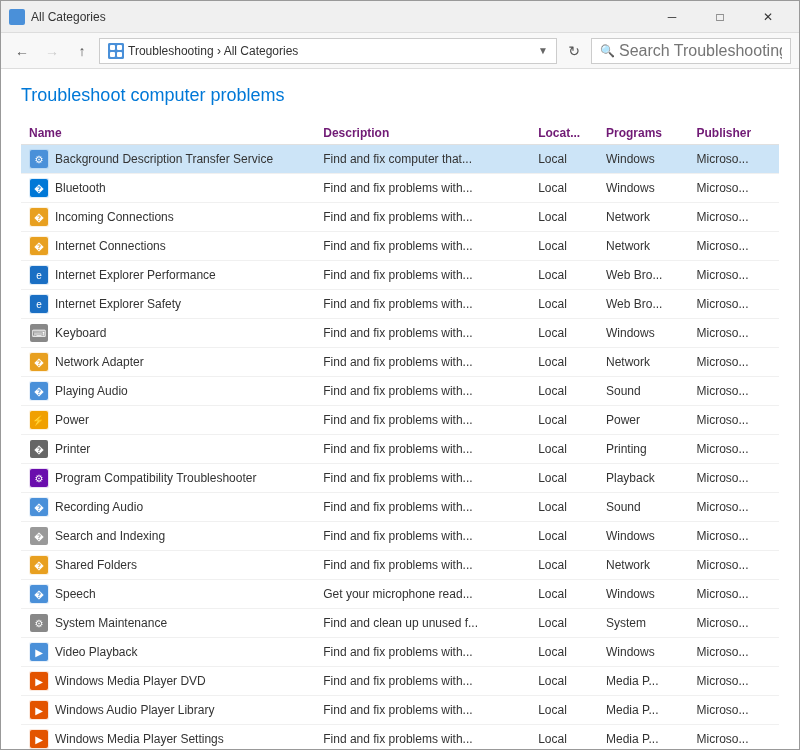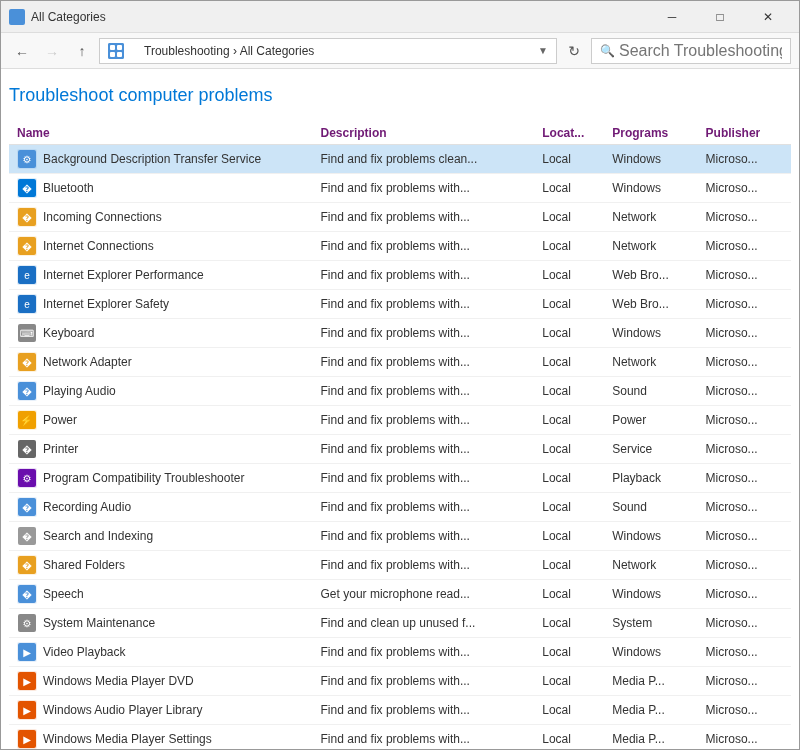--- a/index.html
+++ b/index.html
@@ -83,21 +83,21 @@
     }
     .nav-btn.disabled { color: #ccc; cursor: default; }
     .address-bar {
       display: flex;
       align-items: center;
       background: white;
       border: 1px solid #ccc;
       height: 26px;
       flex: 1;
       padding: 0 8px;
-      gap: 20px;
+      gap: 4px;
       cursor: pointer;
     }
     .address-icon {
       width: 16px;
       height: 16px;
       background: #4a90d9;
       border-radius: 2px;
       flex-shrink: 0;
     }
     .address-text {
@@ -135,21 +135,21 @@
     .search-input {
       border: none;
       outline: none;
       font-size: 16px;
       color: #999;
       width: 100%;
       background: transparent;
     }
     
     .content {
-      padding: 16px 8px;
+      padding: 16px 20px;
       height: calc(750px - 32px - 36px);
       overflow-y: auto;
     }
     .page-title {
       font-size: 18px;
       color: #0078d7;
       font-weight: 400;
       margin-bottom: 16px;
     }
     
@@ -271,21 +271,21 @@
               <div class="name-cell">
                 <span class="item-icon" style="background: rgba(74, 144, 217, 0.133); color: rgb(74, 144, 217);">
                   <svg width="18" height="18" viewBox="0 0 18 18">
                     <rect width="18" height="18" rx="2" fill="#4a90d9"></rect>
                     <text x="9" y="13" text-anchor="middle" fill="white" font-size="10">⚙</text>
                   </svg>
                 </span>
                 <span>Background Description Transfer Service</span>
               </div>
             </td>
-            <td class="col-desc">Find and fix problems clean...</td>
+            <td class="col-desc">Find and fix computer that...</td>
             <td class="col-location">Local</td>
             <td class="col-category">Windows</td>
             <td class="col-publisher">Microso...</td>
           </tr>
           <tr>
             <td class="col-name">
               <div class="name-cell">
                 <span class="item-icon" style="background: rgba(0, 120, 215, 0.133); color: rgb(0, 120, 215);">
                   <svg width="18" height="18" viewBox="0 0 18 18">
                     <rect width="18" height="18" rx="2" fill="#0078d7"></rect>
@@ -443,21 +443,21 @@
                   <svg width="18" height="18" viewBox="0 0 18 18">
                     <rect width="18" height="18" rx="2" fill="#666"></rect>
                     <text x="9" y="13" text-anchor="middle" fill="white" font-size="10">�</text>
                   </svg>
                 </span>
                 <span>Printer</span>
               </div>
             </td>
             <td class="col-desc">Find and fix problems with...</td>
             <td class="col-location">Local</td>
-            <td class="col-category">Service</td>
+            <td class="col-category">Printing</td>
             <td class="col-publisher">Microso...</td>
           </tr>
           <tr>
             <td class="col-name">
               <div class="name-cell">
                 <span class="item-icon" style="background: rgba(106, 13, 173, 0.133); color: rgb(106, 13, 173);">
                   <svg width="18" height="18" viewBox="0 0 18 18">
                     <rect width="18" height="18" rx="2" fill="#6a0dad"></rect>
                     <text x="9" y="13" text-anchor="middle" fill="white" font-size="10">⚙</text>
                   </svg>

